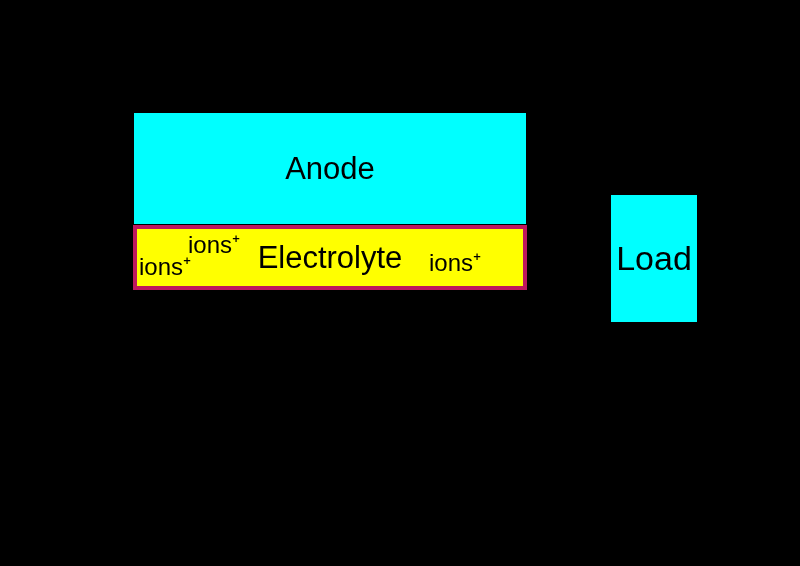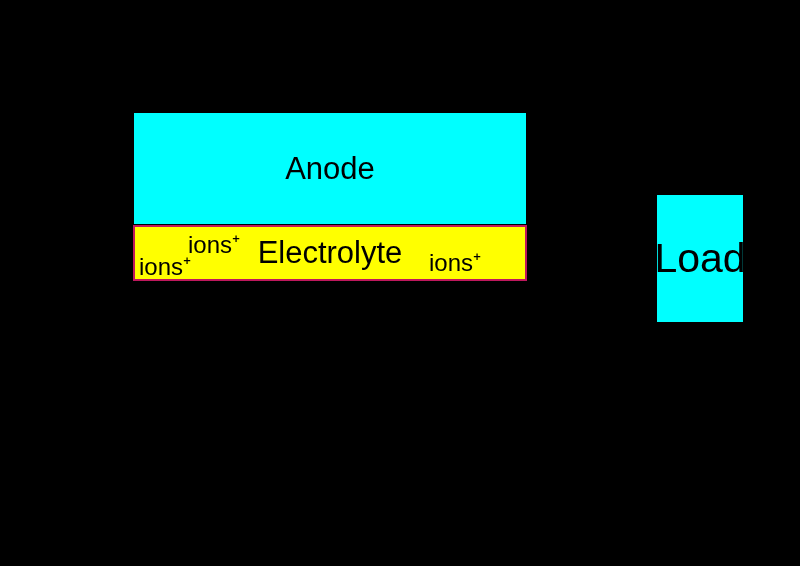--- a/index.html
+++ b/index.html
@@ -31,38 +31,37 @@
     width: 394px;
     border: 1px solid #000;
   }
   .anode {
     top: 112px;
     height: 113px;
     background: var(--electrode_fill, #00ffff);
   }
   .electrolyte {
     top: 225px;
-    height: 56px;
+    height: 65px;
     background: var(--electrolyte_fill, #ffff00);
-    border: 2px solid #be185d;
+    border: 4px solid #be185d;
   }
   .cathode {
     top: 290px;
     height: 112px;
     background: var(--electrode_fill, #00ffff);
   }
   .load {
     left: 610px;
     top: 194px;
     width: 88px;
     height: 129px;
     background: var(--electrode_fill, #00ffff);
     border: 1px solid #000;
-    font-size: 41px;
-    margin-left: 46px;
+    font-size: 34px;
   }
   .layer-label {
     font-size: 31px;
     white-space: nowrap;
   }
   .ion {
     position: absolute;
     font-size: 24px;
     line-height: 1;
     color: var(--label_text, #000000);

